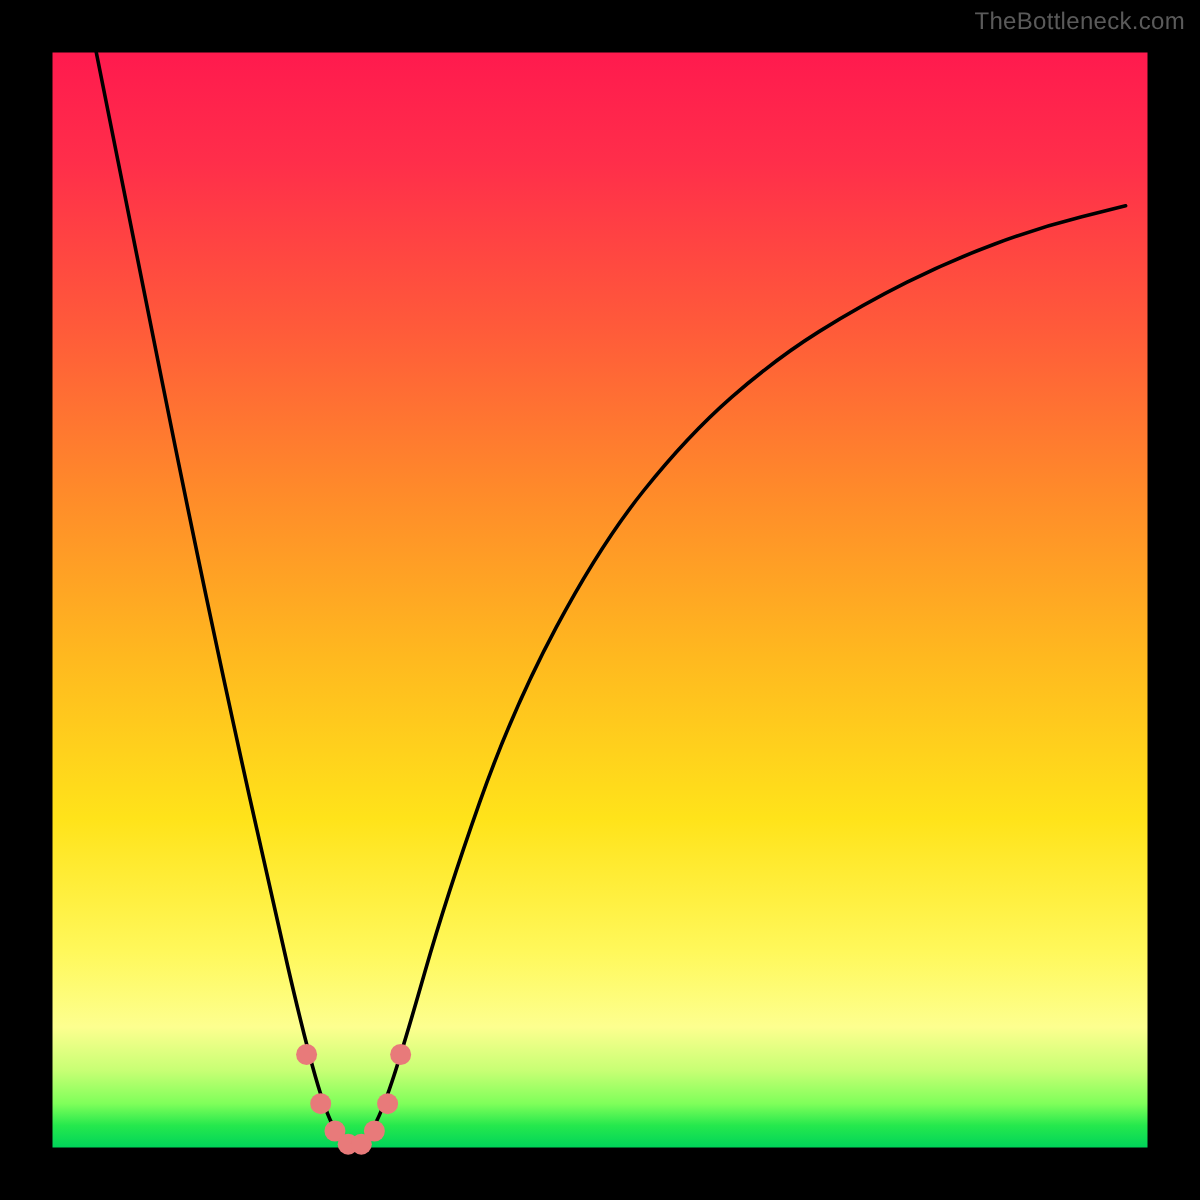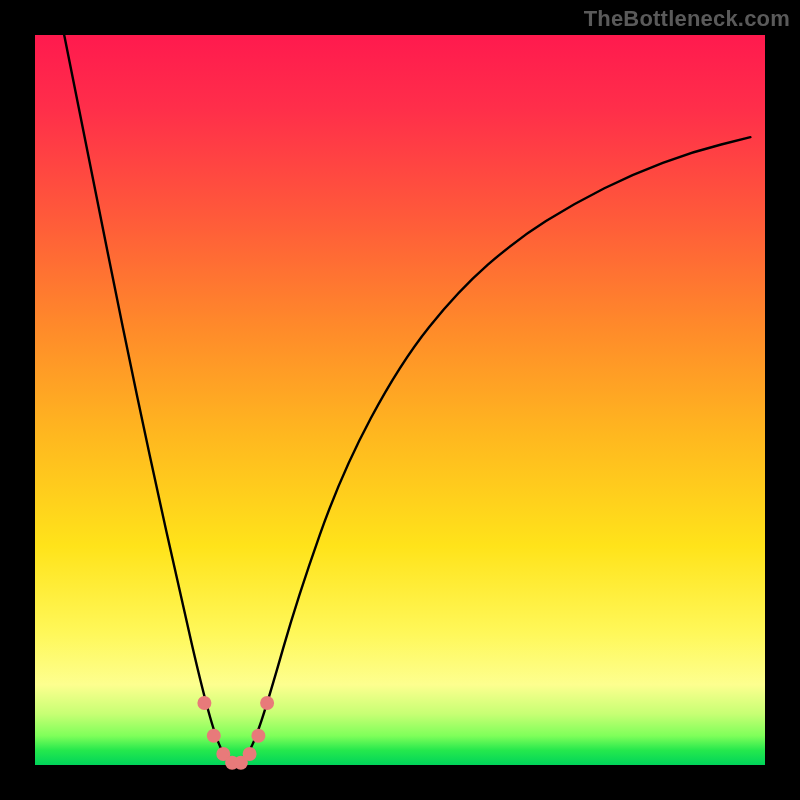--- a/index.html
+++ b/index.html
@@ -40,22 +40,22 @@
       #7fff5a 96%,
       #25e84d 98%,
       #00d45a 100%
     );
   }
   .watermark {
     position: absolute;
     top: 6px;
     right: 10px;
     color: #5a5a5a;
-    font-size: 22px;
-    font-weight: 700;
+    font-size: 16px;
+    font-weight: 400;
     letter-spacing: 0.2px;
     user-select: none;
   }
   svg.curve {
     position: absolute;
     left: 0;
     top: 0;
     width: 730px;
     height: 730px;
     overflow: visible;

